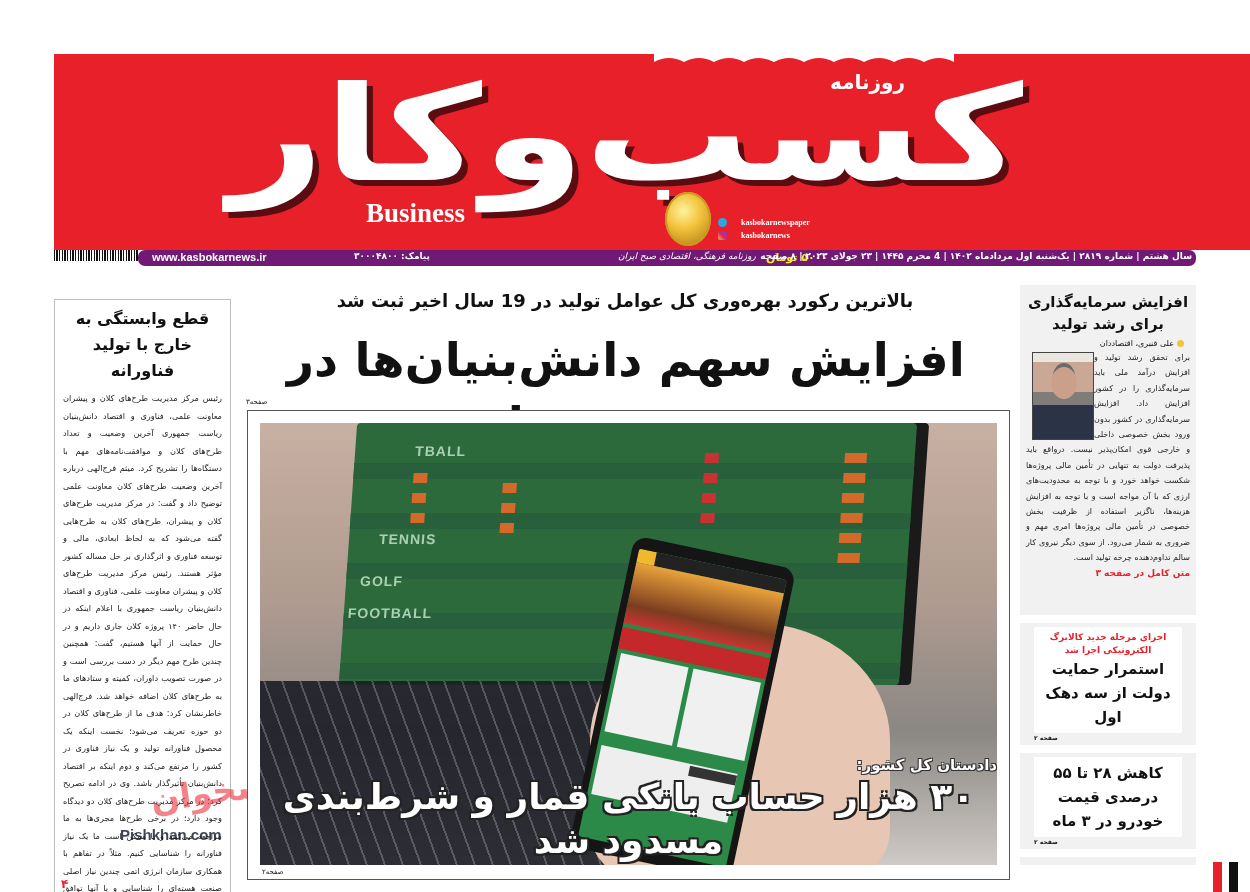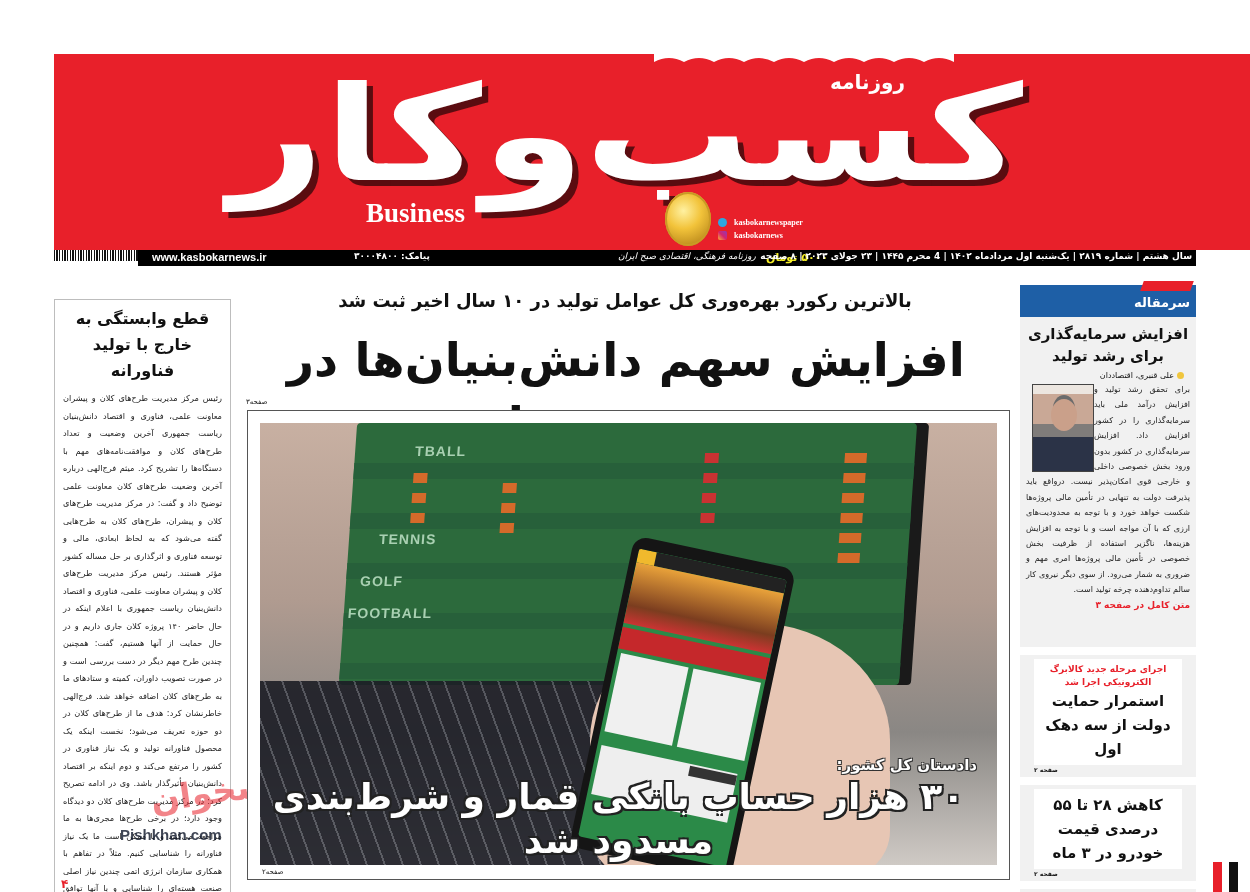--- a/index.html
+++ b/index.html
@@ -34,37 +34,37 @@
     background: radial-gradient(circle at 40% 35%, #fff1a1 0%, #f2c33a 40%, #b8861a 85%, #8a5f0c 100%);
     box-shadow: 0 0 0 2px #c99a25 inset;
   }
   .mast-waves {
     position: absolute; left: 600px; top: 0; width: 300px; height: 12px;
   }
   .mast-social {
     position: absolute; left: 664px; top: 162px; color: #fff;
     font-family: "Liberation Serif", serif; font-size: 8px; font-weight: bold;
   }
-  .mast-social .row { display: flex; align-items: center; gap: 7px; height: 13px; }
+  .mast-social .row { display: flex; align-items: center; gap: 14px; height: 13px; }
   .tg-icon { width: 9px; height: 9px; border-radius: 50%; background: #2ea6df; display: inline-block; }
   .ig-icon { width: 9px; height: 9px; border-radius: 2px; background: linear-gradient(45deg,#f9b233,#d6246e,#8a3ab9); display: inline-block; }
 
   
   .infostrip {
     position: absolute; left: 54px; top: 250px; width: 1142px; height: 16px;
     display: flex; align-items: center;
   }
   .barcode {
     width: 84px; height: 16px; background: #fff;
     background-image: repeating-linear-gradient(90deg, #111 0 1px, #fff 1px 2px, #111 2px 4px, #fff 4px 5px, #111 5px 6px, #fff 6px 8px);
     background-size: 84px 11px; background-repeat: no-repeat;
   }
   .strip-blue {
-    flex: 1; height: 16px; background: #000000; color: #fff; position: relative;
-    font-size: 10px; font-weight: bold;
+    flex: 1; height: 16px; background: #701a75; color: #fff; position: relative;
+    font-size: 10px; font-weight: bold; border-radius: 7px;
   }
   .strip-blue > span { position: absolute; top: 1px; white-space: nowrap; }
   .strip-url { left: 14px; font-family: "Liberation Sans", sans-serif; font-size: 11px; }
   .strip-sms { left: 216px; direction: rtl; font-size: 9px; }
   .strip-slogan { left: 480px; direction: rtl; font-size: 9px; font-style: italic; font-weight: normal; }
   .strip-price { left: 628px; direction: rtl; color: #f6ef24; font-size: 11px; }
   .strip-issue { right: 4px; direction: rtl; font-size: 9px; }
 
   
   .left-col {
@@ -149,21 +149,21 @@
   .ph-phone-screen .topbar { position: absolute; left: 0; top: 0; width: 100%; height: 14px; background: #222; }
   .ph-phone-screen .yellow { position: absolute; left: 0; top: 0; width: 18px; height: 14px; background: #f0b92d; }
   .ph-phone-screen .redbar { position: absolute; left: 0; top: 80px; width: 100%; height: 22px; background: #c5282b; }
   .ph-phone-screen .list { position: absolute; left: 4px; top: 106px; width: 46%; height: 80px; background: #f0f0f0; }
   .ph-phone-screen .list2 { position: absolute; right: 4px; top: 106px; width: 46%; height: 80px; background: #f0f0f0; }
   .ph-phone-screen .bet { position: absolute; left: 4px; top: 200px; width: 92%; height: 50px; background: #eeeeee; }
   .ph-phone-screen .betnow { position: absolute; right: 8px; top: 202px; width: 48px; height: 10px; background: #333; }
 
   .photo-caption {
     position: absolute; left: 12px; right: 12px; bottom: 16px; direction: rtl; text-align: right;
-    padding-right: 20px;
+    padding-right: 0;
   }
   .cap-kicker {
     color: #fff; font-weight: bold; font-size: 15px; line-height: 20px;
     text-shadow: 1px 1px 0 #333, -1px -1px 0 #333, 1px -1px 0 #333, -1px 1px 0 #333;
   }
   .cap-title {
     color: #fff; font-weight: bold; font-size: 36px; line-height: 44px; text-align: center;
     text-shadow: 2px 2px 0 #222, -2px -2px 0 #222, 2px -2px 0 #222, -2px 2px 0 #222;
   }
   .page-ref.photo-ref { left: 262px; top: 868px; }
@@ -249,21 +249,21 @@
   <h2 class="left-title">قطع وابستگی به خارج با تولید فناورانه</h2>
   <p class="left-body">رئیس مرکز مدیریت طرح‌های کلان و پیشران معاونت علمی، فناوری و اقتصاد دانش‌بنیان ریاست جمهوری آخرین وضعیت و تعداد طرح‌های کلان و موافقت‌نامه‌های مهم با دستگاه‌ها را تشریح کرد. میثم فرج‌الهی درباره آخرین وضعیت طرح‌های کلان معاونت علمی توضیح داد و گفت: در مرکز مدیریت طرح‌های کلان و پیشران، طرح‌های کلان به طرح‌هایی گفته می‌شود که به لحاظ ابعادی، مالی و توسعه فناوری و اثرگذاری بر حل مساله کشور مؤثر هستند. رئیس مرکز مدیریت طرح‌های کلان و پیشران معاونت علمی، فناوری و اقتصاد دانش‌بنیان ریاست جمهوری با اعلام اینکه در حال حاضر ۱۴۰ پروژه کلان جاری داریم و در حال حمایت از آنها هستیم، گفت: همچنین چندین طرح مهم دیگر در دست بررسی است و در صورت تصویب داوران، کمیته و ستادهای ما به طرح‌های کلان اضافه خواهد شد. فرج‌الهی خاطرنشان کرد: هدف ما از طرح‌های کلان در دو حوزه تعریف می‌شود؛ نخست اینکه یک محصول فناورانه تولید و یک نیاز فناوری در کشور را مرتفع می‌کند و دوم اینکه بر اقتصاد دانش‌بنیان تأثیرگذار باشد. وی در ادامه تصریح کرد: در مرکز مدیریت طرح‌های کلان دو دیدگاه وجود دارد؛ در برخی طرح‌ها مجری‌ها به ما مراجعه می‌کنند و یا ممکن است ما یک نیاز فناورانه را شناسایی کنیم. مثلاً در تفاهم با همکاری سازمان انرژی اتمی چندین نیاز اصلی صنعت هسته‌ای را شناسایی و با آنها توافق کردیم و در حال حاضر پیگیر اجرایی کردن این تفاهم نامه هستیم. رئیس مرکز مدیریت طرح‌های کلان و پیشران معاونت علمی، فناوری و اقتصاد دانش‌بنیان ریاست جمهوری با اشاره به توافق ۸ میلیون دلاری با سازمان انرژی اتمی برای تولید یک محصول افزود: برای تولید یک محصول مهم در صنعت پزشکی که ۱۰۰ میلیون دلار ... با همکاری سازمان انرژی اتمی و پژوهشگاه هسته‌ای...</p>
   <span class="left-page">۴</span>
 </article>
 
 <div class="watermark">
   <span class="wm-fa">پیشخوان</span>
   <span class="wm-en">Pishkhan.com</span>
 </div>
 
-<div class="kicker">بالاترین رکورد بهره‌وری کل عوامل تولید در ۱۰ سال اخیر ثبت شد</div>
+<div class="kicker">بالاترین رکورد بهره‌وری کل عوامل تولید در 19 سال اخیر ثبت شد</div>
 <h1 class="headline">افزایش سهم دانش‌بنیان‌ها در بهره‌وری تولید</h1>
 <span class="page-ref main-head">صفحه۳</span>
 
 <figure class="photo-frame">
   <div class="photo">
     <div class="ph-screen">
       <div class="rowline" style="top:40px"></div>
       <div class="rowline" style="top:90px"></div>
       <div class="rowline" style="top:140px"></div>
       <div class="rowline" style="top:190px"></div>
@@ -305,24 +305,20 @@
     </div>
   </div>
   <figcaption class="photo-caption">
     <div class="cap-kicker">دادستان کل کشور:</div>
     <div class="cap-title">۳۰ هزار حساب بانکی قمار و شرط‌بندی مسدود شد</div>
   </figcaption>
 </figure>
 <span class="page-ref photo-ref">صفحه۲</span>
 
 <aside class="right-col">
-  <div class="editorial-header">
-    <span class="editorial-tab"></span>
-    <span class="editorial-label">سرمقاله</span>
-  </div>
   <div class="editorial-box">
     <h3 class="ed-title">افزایش سرمایه‌گذاری برای رشد تولید</h3>
     <div class="ed-author">
       <span class="author-dot"></span>
       <span>علی قنبری، اقتصاددان</span>
     </div>
     <div class="ed-photo"></div>
     <p class="ed-body">برای تحقق رشد تولید و افزایش درآمد ملی باید سرمایه‌گذاری را در کشور افزایش داد. افزایش سرمایه‌گذاری در کشور بدون ورود بخش خصوصی داخلی و خارجی قوی امکان‌پذیر نیست. درواقع باید پذیرفت دولت به تنهایی در تأمین مالی پروژه‌ها شکست خواهد خورد و با توجه به محدودیت‌های ارزی که با آن مواجه است و با توجه به افزایش هزینه‌ها، ناگزیر استفاده از ظرفیت بخش خصوصی در تأمین مالی پروژه‌ها امری مهم و ضروری به شمار می‌رود. از سوی دیگر نیروی کار سالم تداوم‌دهنده چرخه تولید است.</p>
     <div class="ed-more">متن کامل در صفحه ۳</div>
   </div>

